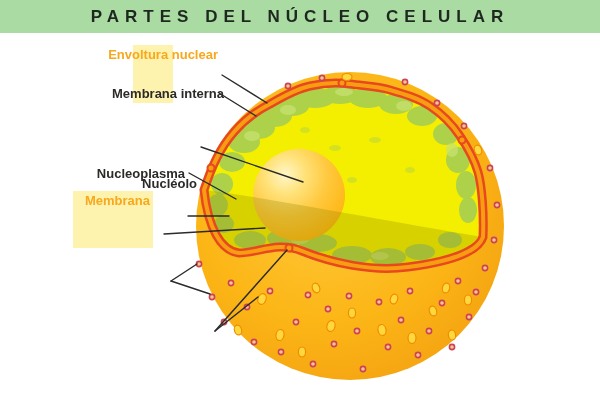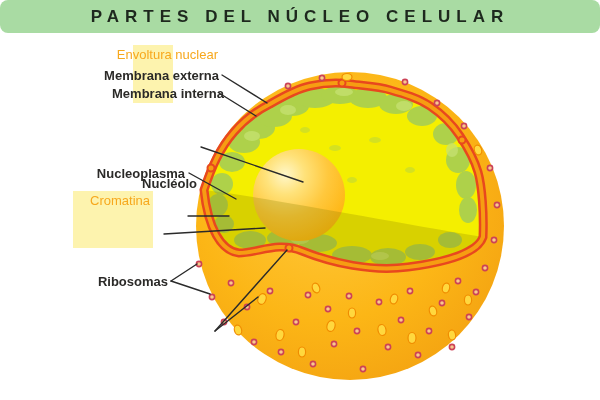--- a/index.html
+++ b/index.html
@@ -3,38 +3,38 @@
 <meta charset="utf-8">
 <style>
   html,body{margin:0;padding:0;background:#ffffff;}
   #stage{
     position:relative;width:600px;height:400px;overflow:hidden;
     background:#ffffff;font-family:"Liberation Sans",sans-serif;
   }
   
   .title-bar{
     position:absolute;left:0;top:0;width:600px;height:33px;
-    background:#a9dba3;display:flex;align-items:center;justify-content:center;border-radius:8px;
+    background:#a9dba3;display:flex;align-items:center;justify-content:center;
   }
   .title-bar h1{
     margin:0;font-size:17px;font-weight:700;letter-spacing:6px;
     color:#1e281e;white-space:nowrap;
   }
   
   #diagram{position:absolute;left:0;top:0;z-index:0;}
   
   .hl{position:absolute;background:#fdf3ae;z-index:1;}
   #hl-envoltura{left:133px;top:45px;width:40px;height:58px;}
   #hl-cromatina{left:73px;top:191px;width:80px;height:57px;}
   
   .lbl{
     position:absolute;z-index:2;font-size:13px;line-height:15px;
     color:#2b2a28;font-weight:600;white-space:nowrap;text-align:right;
   }
-  .lbl.head{color:#f7a81d;font-weight:400;}
+  .lbl.head{color:#f7a81d;font-weight:700;}
   #lbl-envoltura{right:382px;top:47px;}
   #lbl-mem-ext{right:381px;top:68px;}
   #lbl-mem-int{right:376px;top:86px;}
   #lbl-nucleolo{right:403px;top:140px;margin-top:36px;}
   #lbl-nucleoplasma{right:415px;top:166px;padding-left:8px;}
   #lbl-cromatina{right:450px;top:193px;}
   #lbl-hetero{right:416px;top:209px;}
   #lbl-eu{right:440px;top:227px;}
   #lbl-ribosomas{right:432px;top:274px;}
   #lbl-poro{right:388px;top:330px;}
@@ -216,21 +216,19 @@
       <line x1="171" y1="281" x2="210" y2="294"></line>
       <line x1="215" y1="331" x2="287" y2="250"></line>
       <line x1="215" y1="331" x2="258" y2="297"></line>
     </g>
   </svg>
 
   <div class="hl" id="hl-envoltura"></div>
   <div class="hl" id="hl-cromatina"></div>
 
   <div class="lbl head" id="lbl-envoltura">Envoltura nuclear</div>
-  <div class="lbl" id="lbl-mem-ext">Membrana externa</div>
   <div class="lbl" id="lbl-mem-int">Membrana interna</div>
   <div class="lbl" id="lbl-nucleolo">Nucléolo</div>
   <div class="lbl" id="lbl-nucleoplasma">Nucleoplasma</div>
-  <div class="lbl head" id="lbl-cromatina">Cromatina</div>
-  <div class="lbl" id="lbl-ribosomas">Ribosomas</div>
+  <div class="lbl head" id="lbl-cromatina">Membrana</div>
 
 
 </div>
 
 </body></html>

